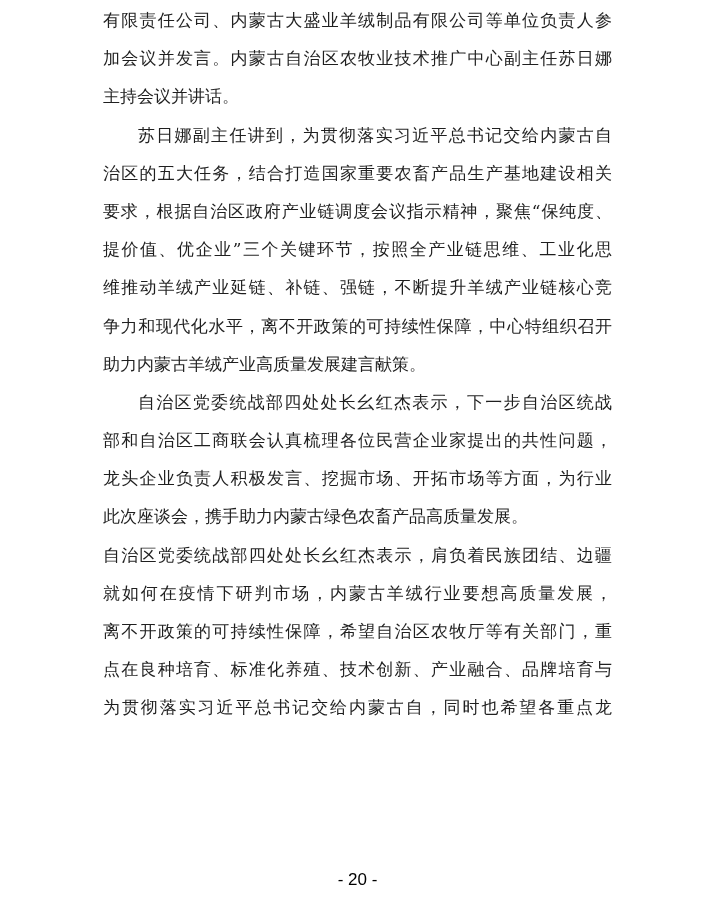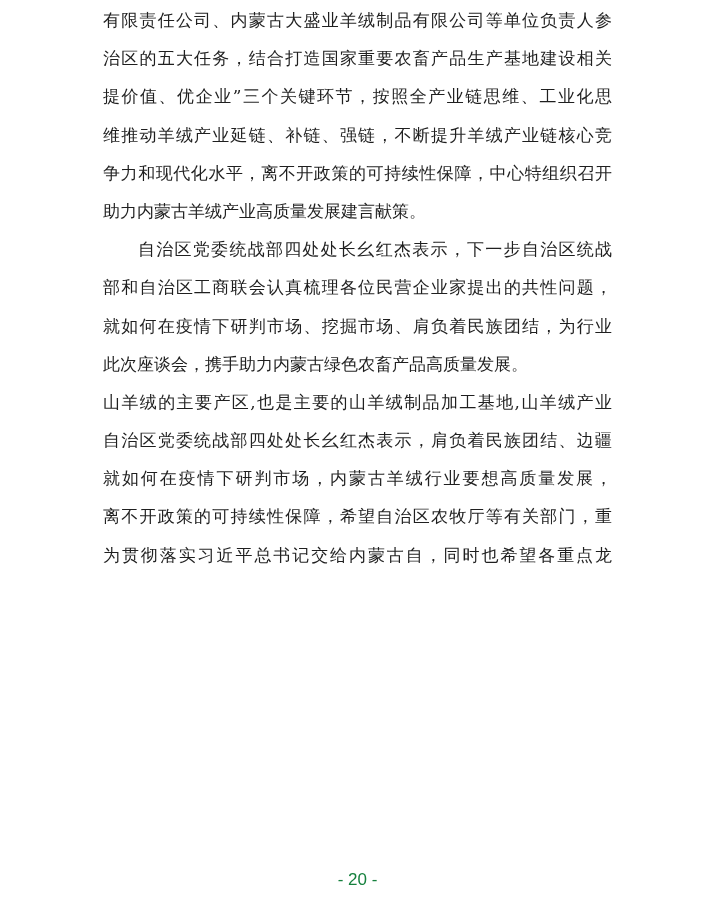--- a/index.html
+++ b/index.html
@@ -43,38 +43,42 @@
   .footer {
     position: absolute;
     left: 103px;
     width: 509px;
     top: 866px;
     height: 28px;
     line-height: 28px;
     text-align: center;
     font-family: "Liberation Sans", "DejaVu Sans", sans-serif;
     font-size: 17px;
-    color: #15803d;
+    color: #000000;
   }
 </style>
 </head>
 <body>
 
 <div class="page" style="background: rgb(255, 255, 255); color: rgb(31, 31, 31);">
   <div class="doc-body">
       <div class="line fill">有限责任公司、内蒙古大盛业羊绒制品有限公司等单位负责人参</div>
+      <div class="line fill">加会议并发言。内蒙古自治区农牧业技术推广中心副主任苏日娜</div>
+      <div class="line">主持会议并讲话。</div>
+      <div class="line fill indent">苏日娜副主任讲到，为贯彻落实习近平总书记交给内蒙古自</div>
       <div class="line fill">治区的五大任务，结合打造国家重要农畜产品生产基地建设相关</div>
+      <div class="line fill">要求，根据自治区政府产业链调度会议指示精神，聚焦“保纯度、</div>
       <div class="line fill">提价值、优企业”三个关键环节，按照全产业链思维、工业化思</div>
       <div class="line fill">维推动羊绒产业延链、补链、强链，不断提升羊绒产业链核心竞</div>
       <div class="line fill">争力和现代化水平，离不开政策的可持续性保障，中心特组织召开</div>
       <div class="line">助力内蒙古羊绒产业高质量发展建言献策。</div>
       <div class="line fill indent">自治区党委统战部四处处长幺红杰表示，下一步自治区统战</div>
       <div class="line fill">部和自治区工商联会认真梳理各位民营企业家提出的共性问题，</div>
-      <div class="line fill">就如何在疫情下研判市场、挖掘市场、肩负着民族团结，为行业</div>
+      <div class="line fill">龙头企业负责人积极发言、挖掘市场、开拓市场等方面，为行业</div>
       <div class="line">此次座谈会，携手助力内蒙古绿色农畜产品高质量发展。</div>
-      <div class="line fill">山羊绒的主要产区,也是主要的山羊绒制品加工基地,山羊绒产业</div>
       <div class="line fill">自治区党委统战部四处处长幺红杰表示，肩负着民族团结、边疆</div>
       <div class="line fill">就如何在疫情下研判市场，内蒙古羊绒行业要想高质量发展，</div>
       <div class="line fill">离不开政策的可持续性保障，希望自治区农牧厅等有关部门，重</div>
+      <div class="line fill">点在良种培育、标准化养殖、技术创新、产业融合、品牌培育与</div>
       <div class="line fill">为贯彻落实习近平总书记交给内蒙古自，同时也希望各重点龙</div>
     </div>
   <div class="footer">- 20 -</div>
 </div>
 
 </body></html>

